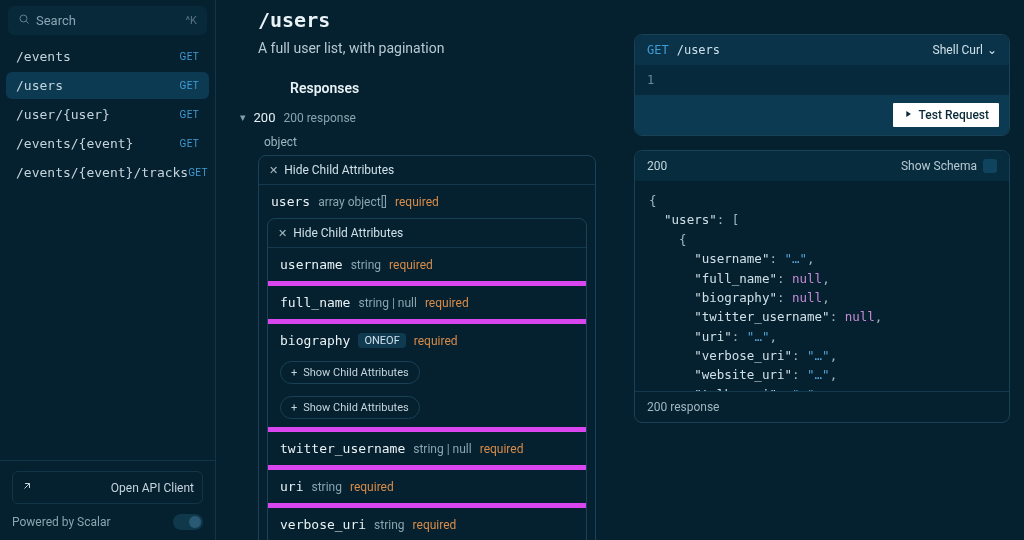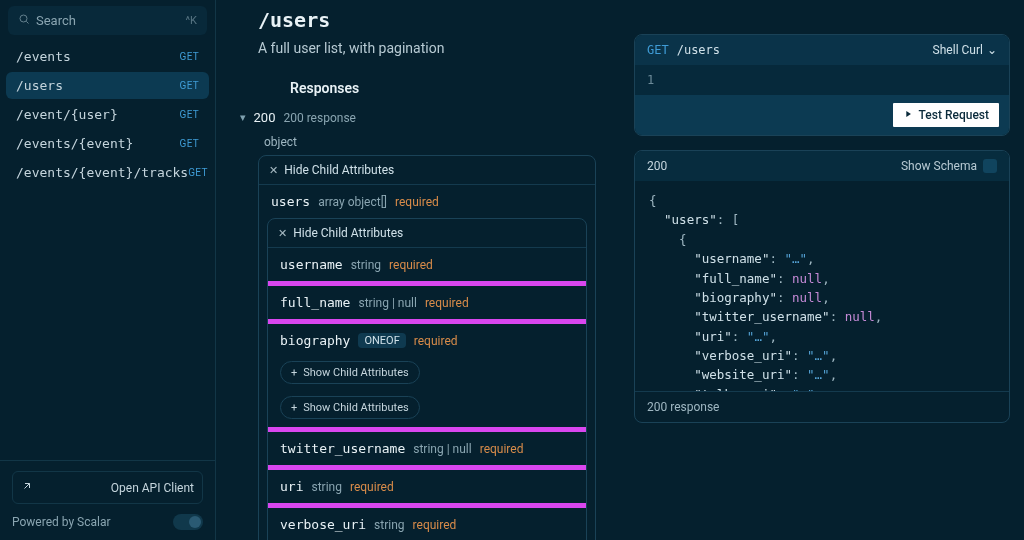--- a/index.html
+++ b/index.html
@@ -197,21 +197,21 @@
   <div class="nav" id="nav">
       <div class="nav-item">
         <span class="mono">/events</span>
         <span class="method">GET</span>
       </div>
       <div class="nav-item active">
         <span class="mono">/users</span>
         <span class="method">GET</span>
       </div>
       <div class="nav-item">
-        <span class="mono">/event/{user}</span>
+        <span class="mono">/user/{user}</span>
         <span class="method">GET</span>
       </div>
       <div class="nav-item">
         <span class="mono">/events/{event}</span>
         <span class="method">GET</span>
       </div>
       <div class="nav-item">
         <span class="mono">/events/{event}/tracks</span>
         <span class="method">GET</span>
       </div>

